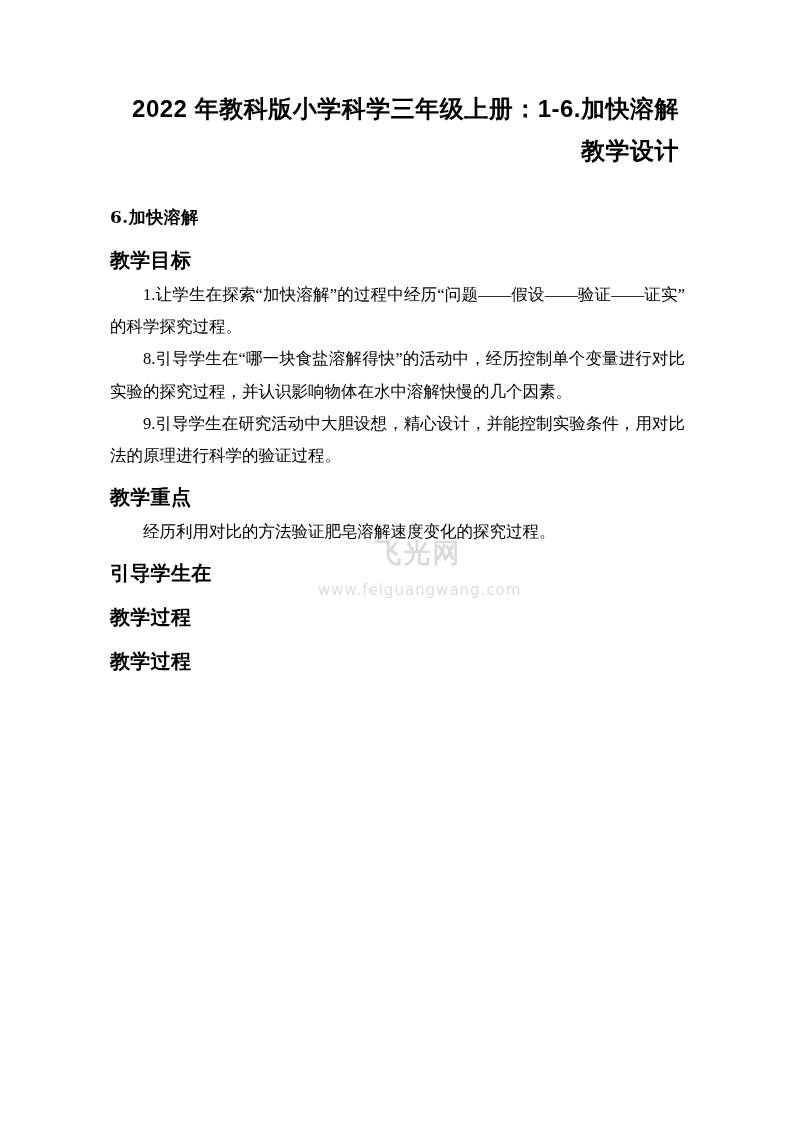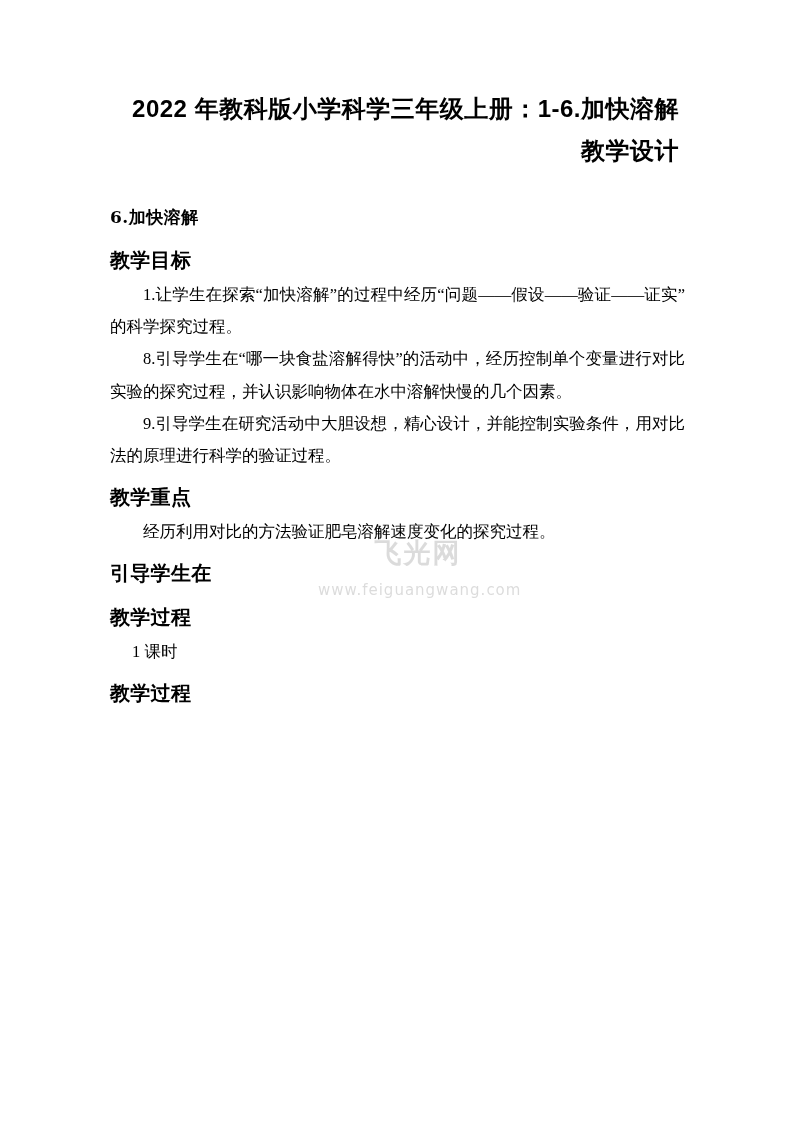--- a/index.html
+++ b/index.html
@@ -119,21 +119,20 @@
     </div>
 
 
     <div>
       <div class="heading">引导学生在</div>
     </div>
 
 
     <div>
       <div class="heading">教学过程</div>
-      <p class="para indent-small">1 课时</p>
     </div>
 
     <div>
       <div class="heading">教学过程</div>
     </div>
 
   </div>
 
   <div class="watermark">
     <div class="wm-main">飞光网</div>

